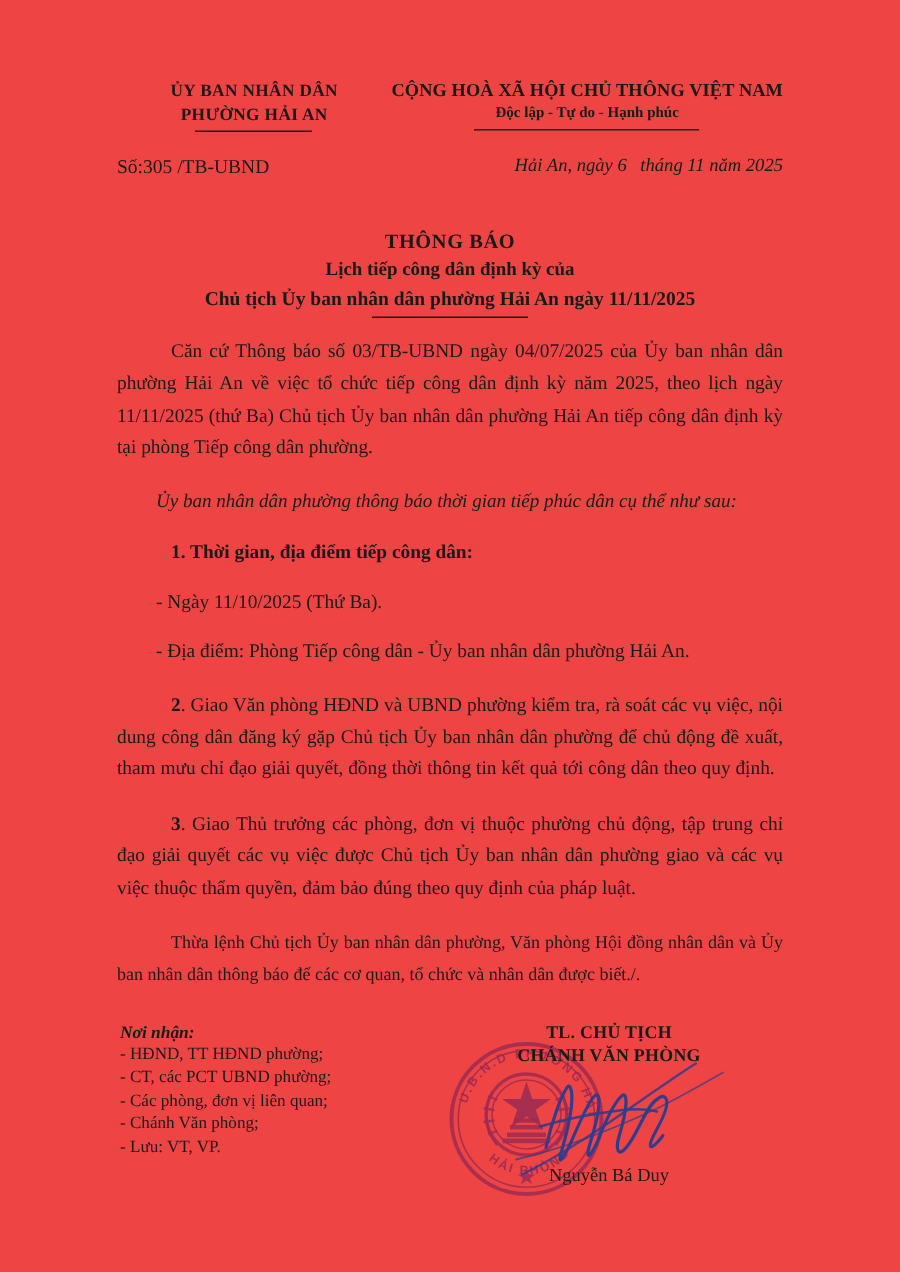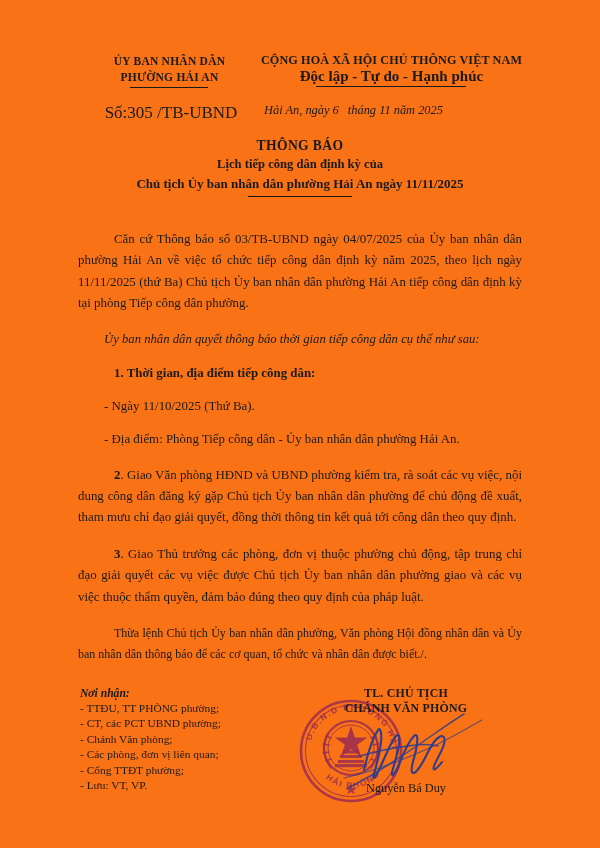--- a/index.html
+++ b/index.html
@@ -14,21 +14,21 @@
     position: relative;
     font-family: "Liberation Serif", "DejaVu Serif", serif;
     color: #1a1a1a;
     overflow: hidden;
   }
   .page {
     position: absolute;
     left: 0; top: 0;
     width: 600px;
     height: 848px;
-    background: #f97316;
+    background: #ef4444;
   }
   .content {
     position: absolute;
     left: 78px;
     top: 52px;
     width: 444px;
   }
 
   
   .header {
@@ -55,57 +55,56 @@
   }
   .nation-line {
     font-weight: bold;
     font-size: 12.2px;
     letter-spacing: 0.1px;
     line-height: 16px;
     white-space: nowrap;
   }
   .motto-line {
     font-weight: bold;
-    font-size: 15px;
+    font-size: 10px;
     line-height: 16px;
     white-space: nowrap;
   }
   .rule {
     height: 1px;
     background: #1a1a1a;
     margin: 2px auto 0 auto;
   }
   .rule-left { width: 78px; }
   .rule-right { width: 150px; }
 
   .subheader {
     display: flex;
     flex-direction: row;
     width: 100%;
     margin-top: 15px;
   }
   .doc-number {
     width: 186px;
-    text-align: center;
-    font-size: 17px;
+    font-size: 13px;
     white-space: nowrap;
   }
   .doc-date {
     flex: 1;
-    text-align: left;
+    text-align: right;
     font-style: italic;
     font-size: 12.4px;
     white-space: nowrap;
   }
   .doc-date .gap { display: inline-block; width: 9px; }
 
   
   .title-block {
     text-align: center;
-    margin-top: 13px;
+    margin-top: 32px;
   }
   .title-main {
     font-weight: bold;
     font-size: 13.6px;
     letter-spacing: 0.4px;
     line-height: 19px;
   }
   .title-sub {
     font-weight: bold;
     font-size: 12.6px;
@@ -117,21 +116,21 @@
     line-height: 19px;
   }
   .title-rule {
     width: 104px;
     height: 1px;
     background: #1a1a1a;
     margin: 3px auto 0 auto;
   }
 
   
-  .body-block { margin-top: 32px; }
+  .body-block { margin-top: 12px; }
 
   p.para {
     margin: 0 0 0 0;
     text-align: justify;
     text-justify: inter-word;
     font-size: 12.9px;
     line-height: 21.4px;
     text-indent: 36px;
   }
 
@@ -288,45 +287,44 @@
       <div class="title-main">THÔNG BÁO</div>
       <div class="title-sub">Lịch tiếp công dân định kỳ của</div>
       <div class="title-sub2">Chủ tịch Ủy ban nhân dân phường Hải An ngày 11/11/2025</div>
       <div class="title-rule"></div>
     </div>
 
     <div class="body-block">
 
       <p class="para">Căn cứ Thông báo số 03/TB-UBND ngày 04/07/2025 của Ủy ban nhân dân phường Hải An về việc tổ chức tiếp công dân định kỳ năm 2025, theo lịch ngày 11/11/2025 (thứ Ba) Chủ tịch Ủy ban nhân dân phường Hải An tiếp công dân định kỳ tại phòng Tiếp công dân phường.</p>
 
-      <p class="note">Ủy ban nhân dân quyết thông báo thời gian tiếp công dân cụ thể như sau:</p>
+      <p class="note">Ủy ban nhân dân phường thông báo thời gian tiếp phúc dân cụ thể như sau:</p>
 
       <p class="section-head">1. Thời gian, địa điểm tiếp công dân:</p>
 
       <p class="bullet">- Ngày 11/10/2025 (Thứ Ba).</p>
 
       <p class="bullet">- Địa điểm: Phòng Tiếp công dân - Ủy ban nhân dân phường Hải An.</p>
 
       <p class="numbered"><span class="num">2</span><span>. Giao Văn phòng HĐND và UBND phường kiểm tra, rà soát các vụ việc, nội dung công dân đăng ký gặp Chủ tịch Ủy ban nhân dân phường để chủ động đề xuất, tham mưu chỉ đạo giải quyết, đồng thời thông tin kết quả tới công dân theo quy định.</span></p>
 
       <p class="numbered"><span class="num">3</span><span>. Giao Thủ trưởng các phòng, đơn vị thuộc phường chủ động, tập trung chỉ đạo giải quyết các vụ việc được Chủ tịch Ủy ban nhân dân phường giao và các vụ việc thuộc thẩm quyền, đảm bảo đúng theo quy định của pháp luật.</span></p>
 
       <p class="closing">Thừa lệnh Chủ tịch Ủy ban nhân dân phường, Văn phòng Hội đồng nhân dân và Ủy ban nhân dân thông báo để các cơ quan, tổ chức và nhân dân được biết./.</p>
     </div>
 
     <div class="footer">
 
       <div class="recipients">
         <div class="recipients-title">Nơi nhận:</div>
         <ul class="recipients-list">
-          <li>- TTĐU, TT PHÒNG phường;</li>
+          <li>- HĐND, TT HĐND phường;</li>
           <li>- CT, các PCT UBND phường;</li>
+          <li>- Các phòng, đơn vị liên quan;</li>
           <li>- Chánh Văn phòng;</li>
-          <li>- Các phòng, đơn vị liên quan;</li>
-          <li>- Cổng TTĐT phường;</li>
           <li>- Lưu: VT, VP.</li>
         </ul>
       </div>
 
       <div class="signature">
         <div class="sig-title">TL. CHỦ TỊCH</div>
         <div class="sig-role">CHÁNH VĂN PHÒNG</div>
 
         <div class="sig-art">
 

